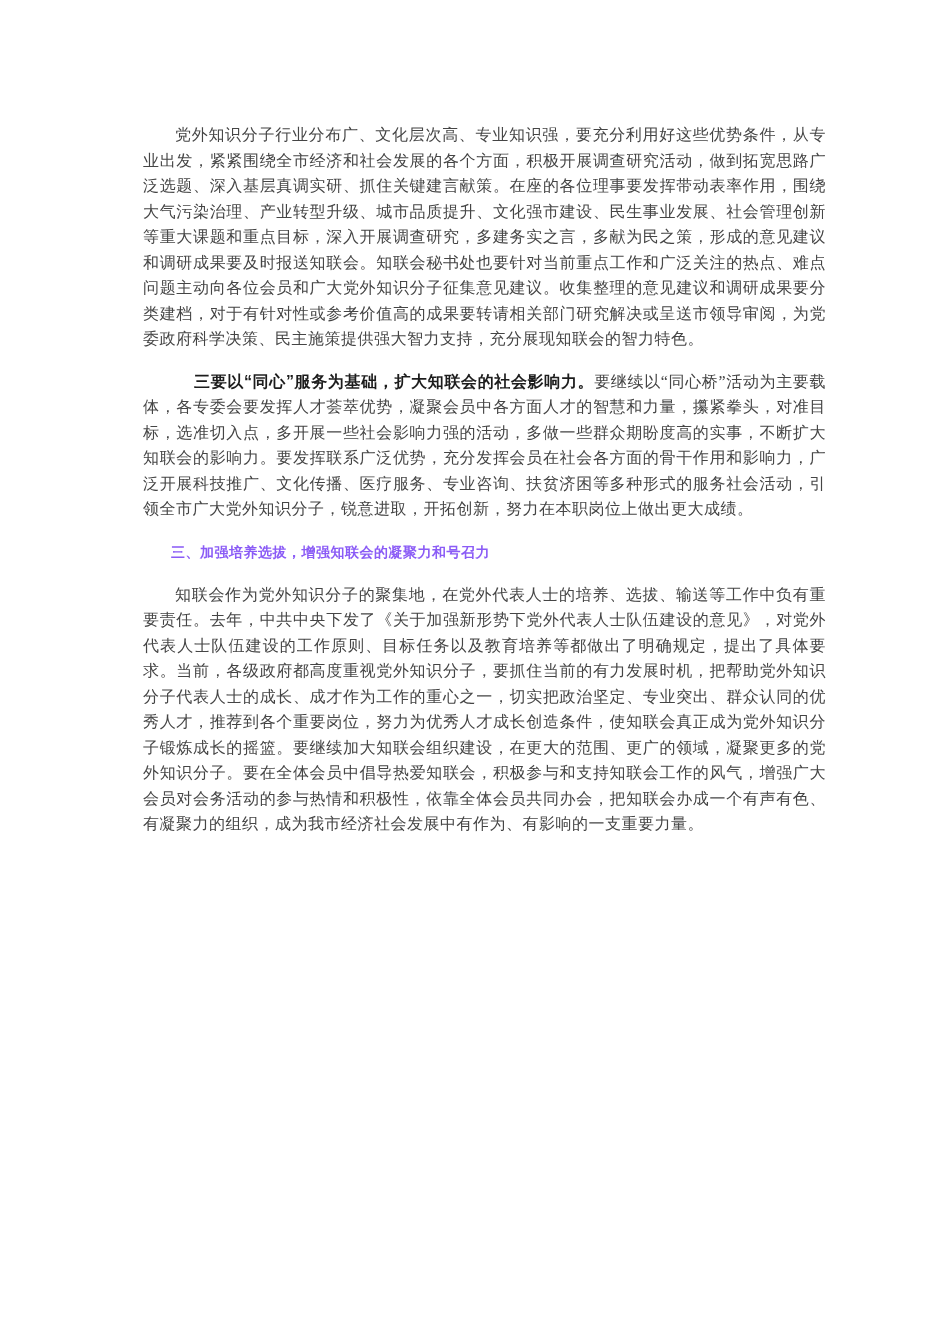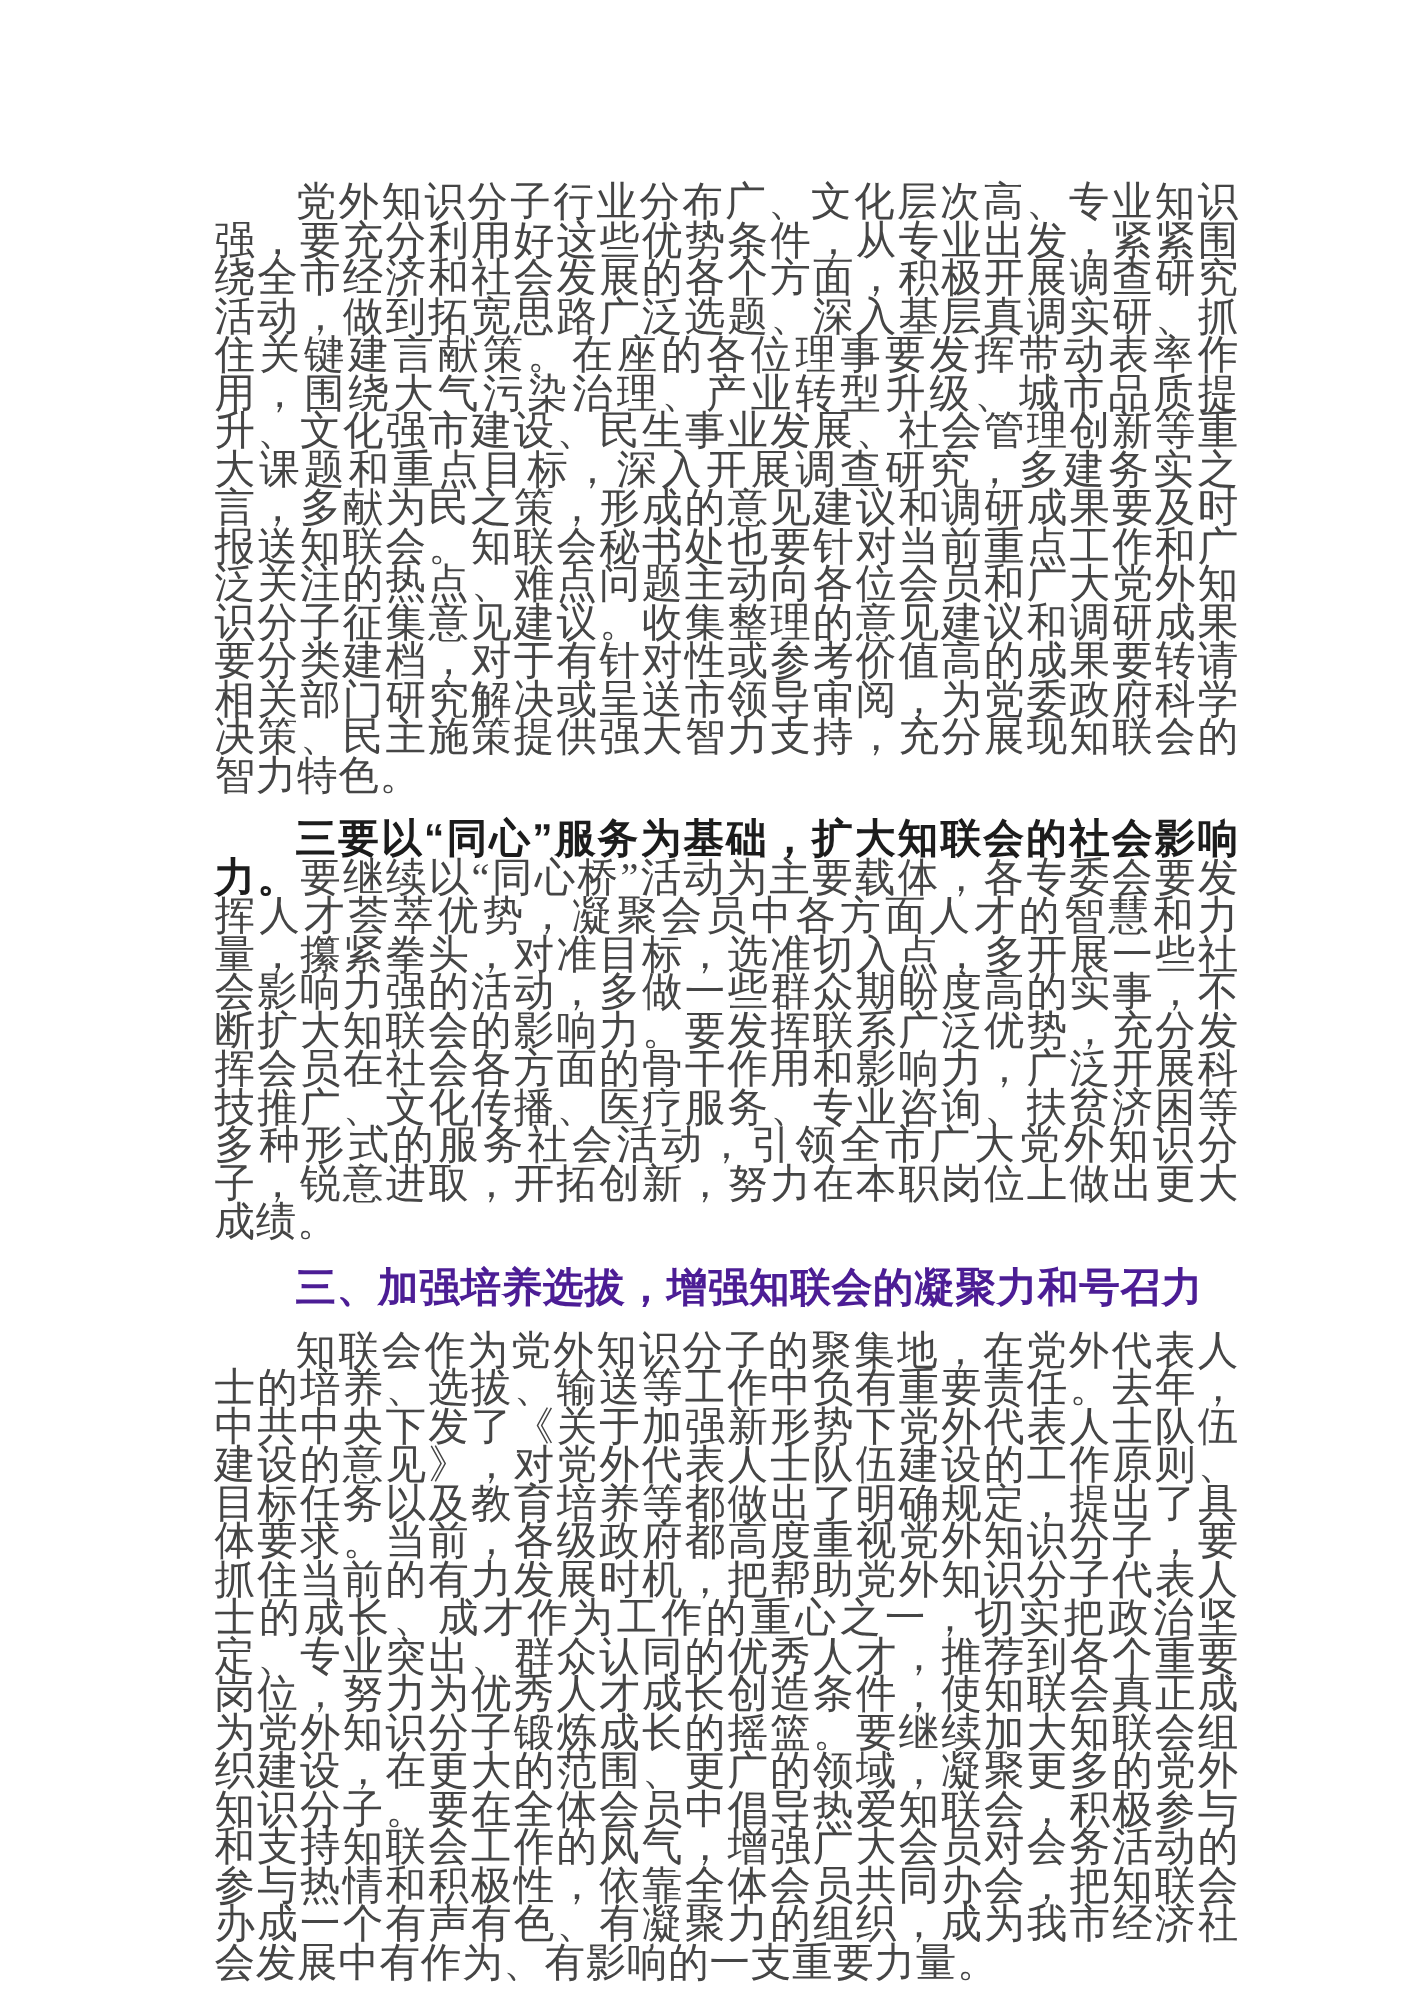--- a/index.html
+++ b/index.html
@@ -14,39 +14,40 @@
     overflow: hidden;
   }
   .doc-content {
     position: absolute;
     left: 143px;
     top: 122px;
     width: 683px;
   }
   .body-para {
     font-family: "Liberation Serif", "DejaVu Serif", serif;
-    font-size: 27px;
+    font-size: 16px;
     line-height: 25.5px;
     color: #454545;
     text-align: justify;
     text-indent: 2em;
     margin: 0 0 17px 0;
     letter-spacing: 0.5px;
   }
   .bold-lead {
     font-family: "Liberation Sans", "DejaVu Sans", sans-serif;
     font-weight: 700;
     color: #1c1c1c;
+    margin-left: 19px;
   }
   .section-heading {
     font-family: "Liberation Sans", "DejaVu Sans", sans-serif;
-    font-size: 27px;
+    font-size: 14px;
     line-height: 26px;
     font-weight: 700;
-    color: #4c1d95;
+    color: #8b5cf6;
     text-align: justify;
     text-indent: 2em;
     margin: 0 0 17px 0;
     letter-spacing: 0.5px;
   }
 </style>
 </head>
 <body>
 
 <div class="doc-content">

